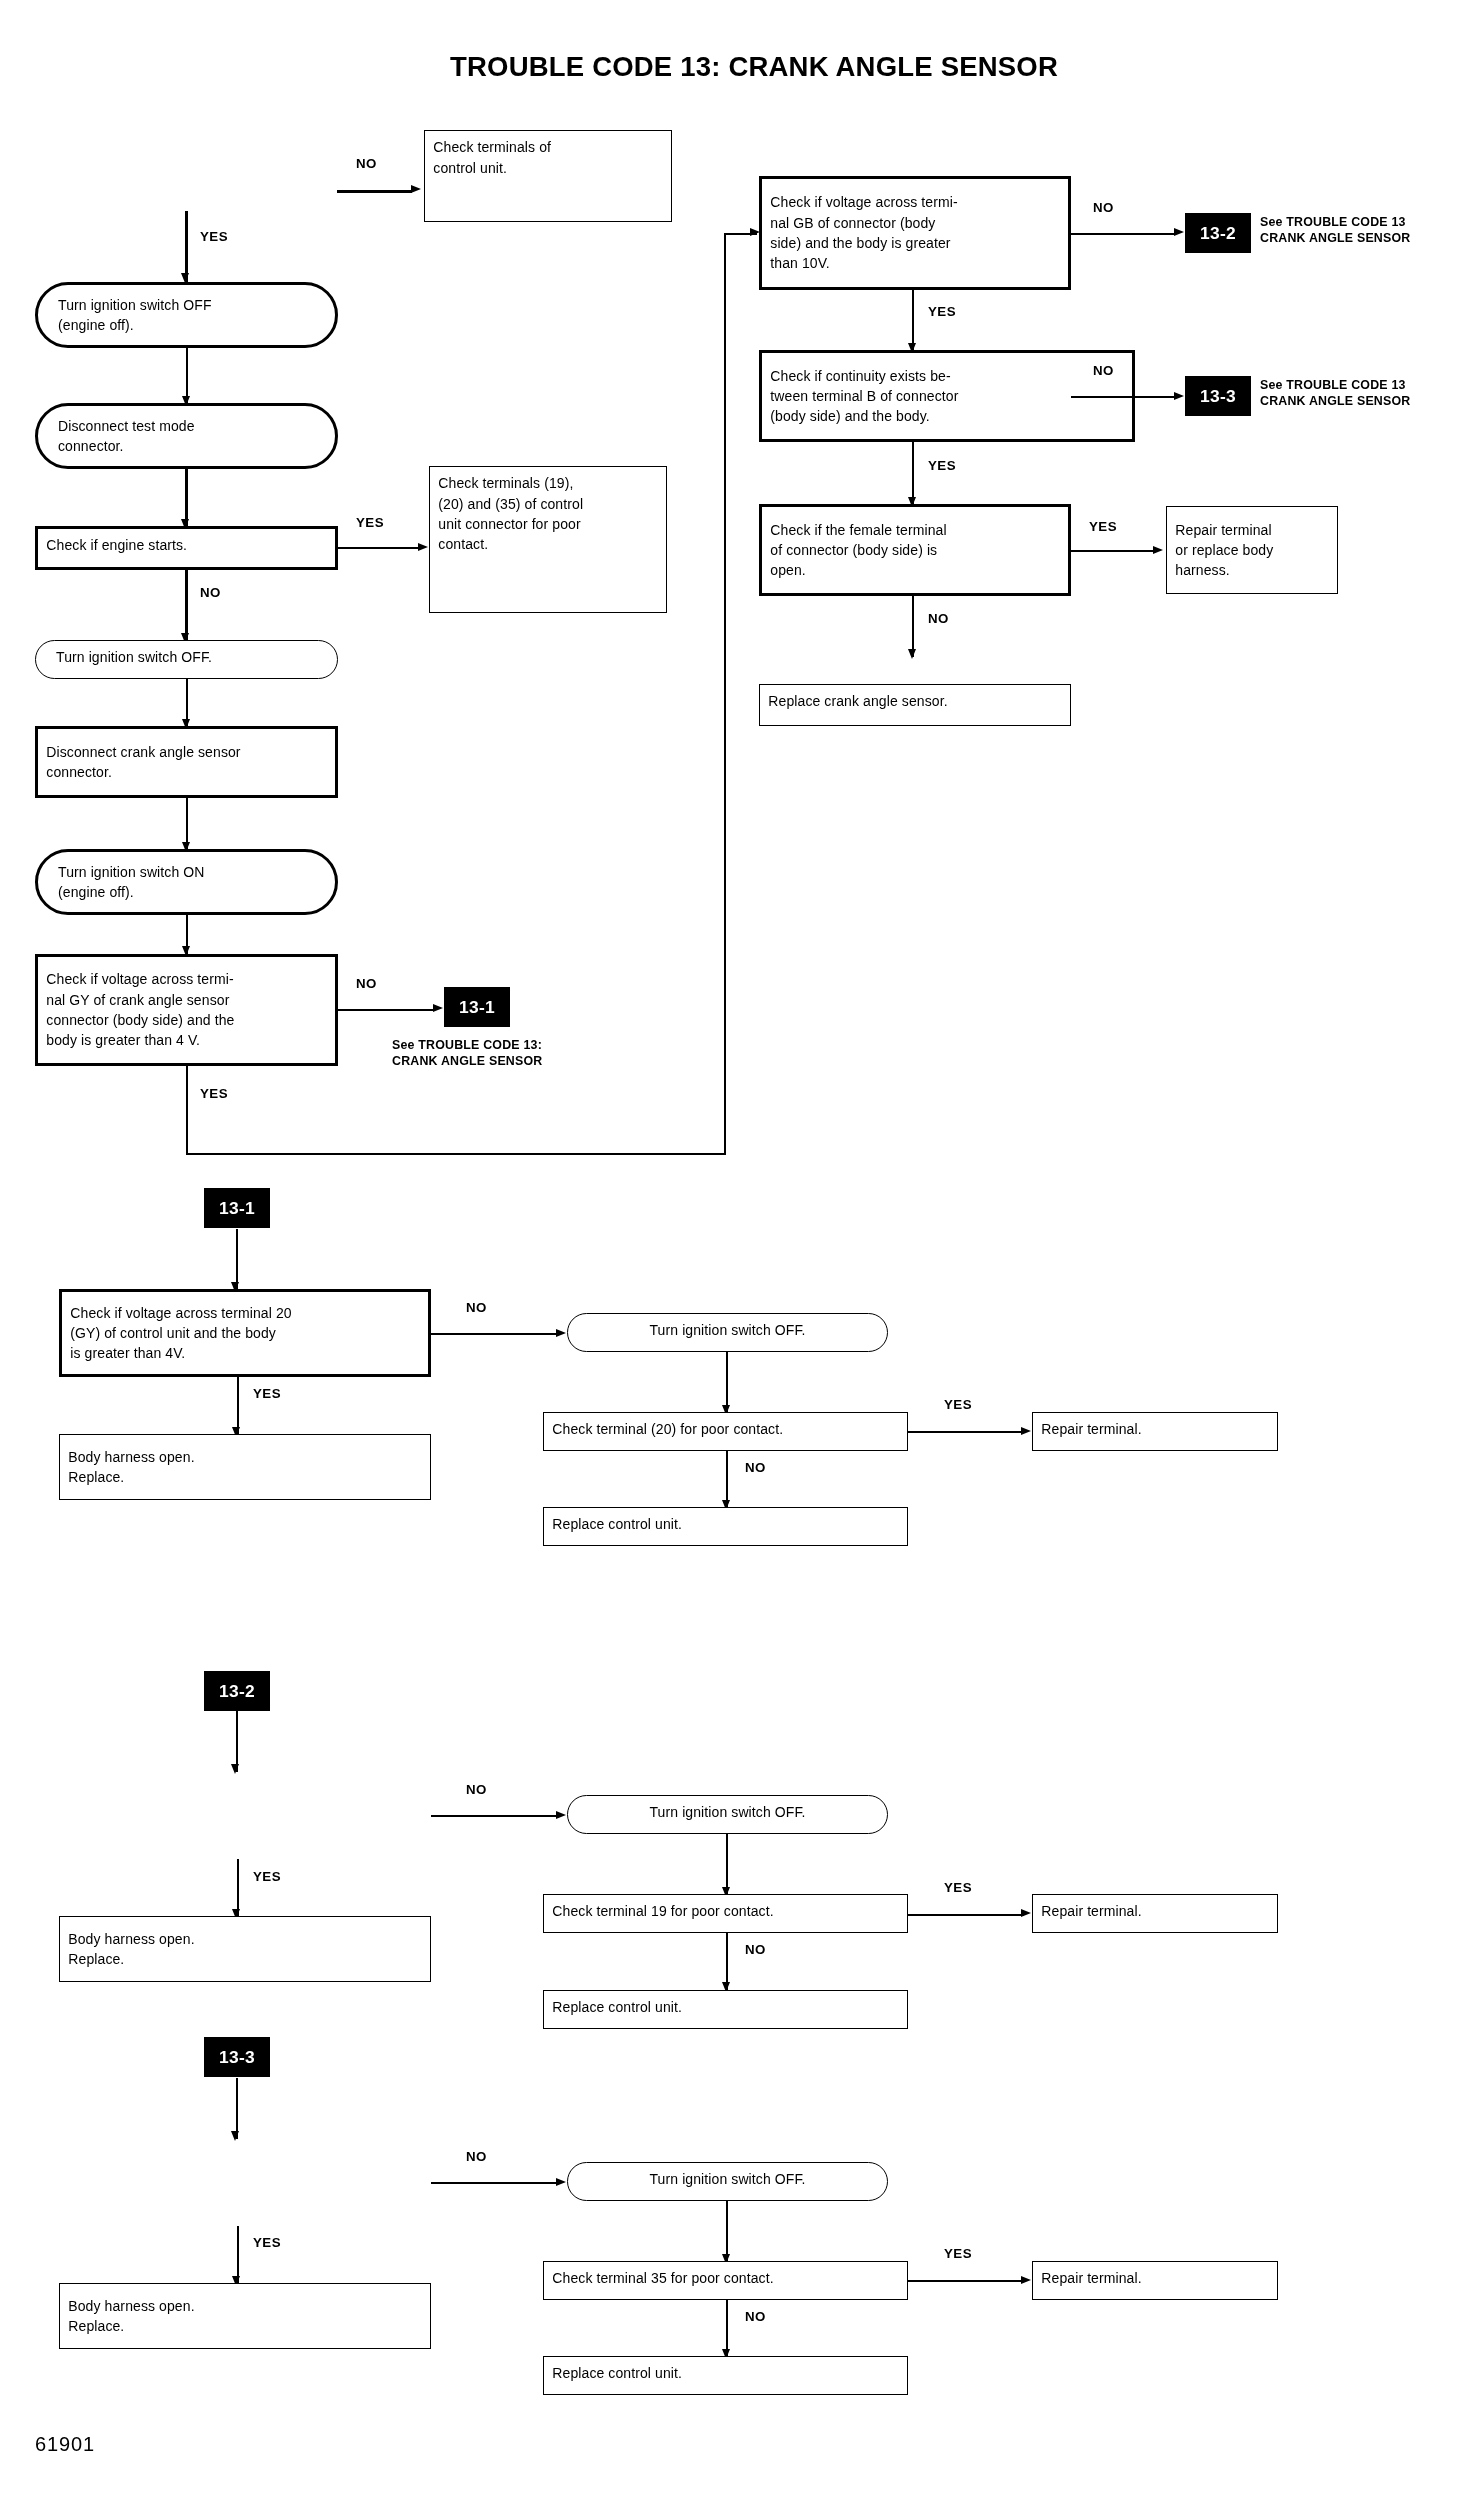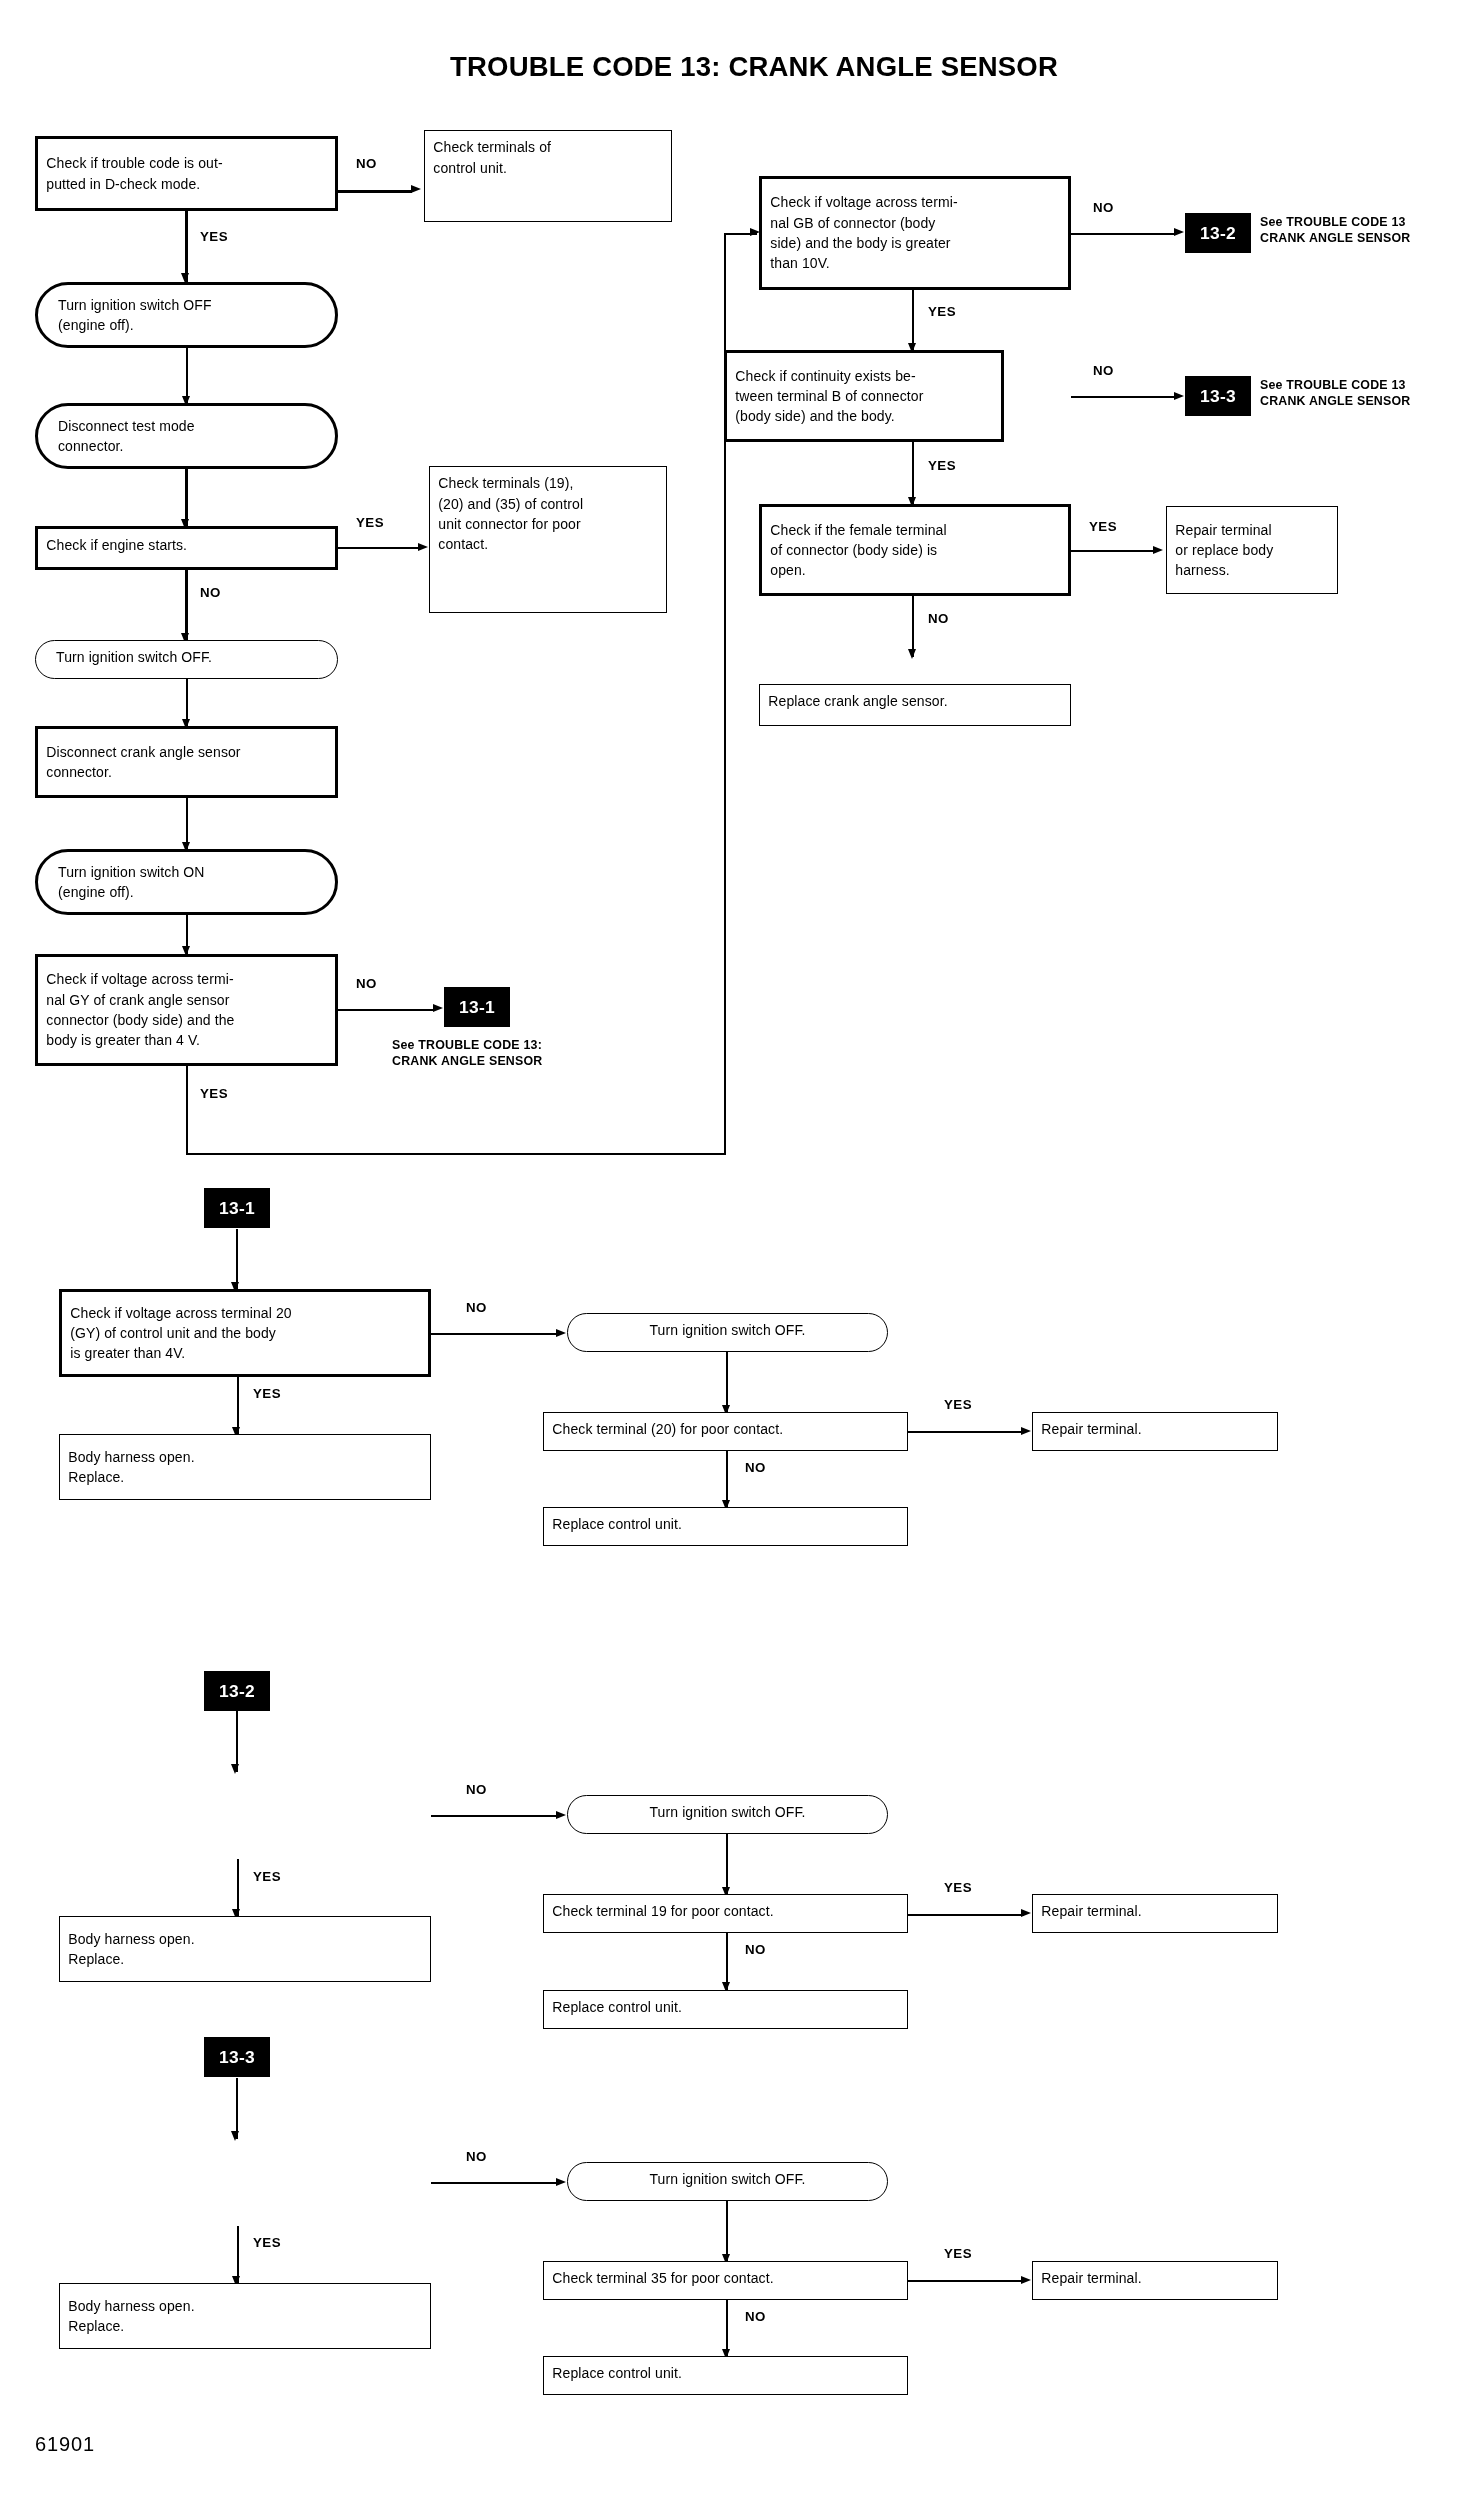--- a/index.html
+++ b/index.html
@@ -113,24 +113,20 @@
     letter-spacing: 0.9px;
   }
 </style>
 </head>
 <body>
 
 <div id="page">
 
   <div class="title">TROUBLE CODE 13: CRANK ANGLE SENSOR</div>
 
-  <div class="node thick mid" style="left:35px; top:136px; width:303px; height:75px;">
-    <span style="white-space:pre-line">Check if trouble code is out-
-putted in D-check mode.</span>
-  </div>
 
   <div class="ln h3" style="left:337px; top:190px; width:75px;"></div>
   <div class="ar right" style="left:411px; top:185px;"></div>
   <div class="lbl" style="left:356px; top:156px;">NO</div>
   <div class="node thin" style="left:424px; top:130px; width:248px; height:92px;">
     <span style="white-space:pre-line">Check terminals of
 control unit.</span>
   </div>
 
   <div class="ln v3" style="left:185px; top:211px; height:72px;"></div>
@@ -229,21 +225,21 @@
   <div class="badge" style="left:1185px; top:213px; width:66px; height:40px;">13-2</div>
   <div class="seeref" style="left:1260px; top:215px;">
     <div>See TROUBLE CODE 13</div>
     <div>CRANK ANGLE SENSOR</div>
   </div>
 
   <div class="ln v" style="left:912px; top:290px; height:61px;"></div>
   <div class="ar down" style="left:908px; top:343px;"></div>
   <div class="lbl" style="left:928px; top:304px;">YES</div>
 
-  <div class="node thick mid" style="left:724px; top:350px; width:280px; height:92px;">
+  <div class="node thick mid" style="left:759px; top:350px; width:376px; height:92px;">
     <span style="white-space:pre-line">Check if continuity exists be-
 tween terminal B of connector
 (body side) and the body.</span>
   </div>
   <div class="ln h" style="left:1071px; top:396px; width:105px;"></div>
   <div class="ar right" style="left:1174px; top:392px;"></div>
   <div class="lbl" style="left:1093px; top:363px;">NO</div>
   <div class="badge" style="left:1185px; top:376px; width:66px; height:40px;">13-3</div>
   <div class="seeref" style="left:1260px; top:378px;">
     <div>See TROUBLE CODE 13</div>

